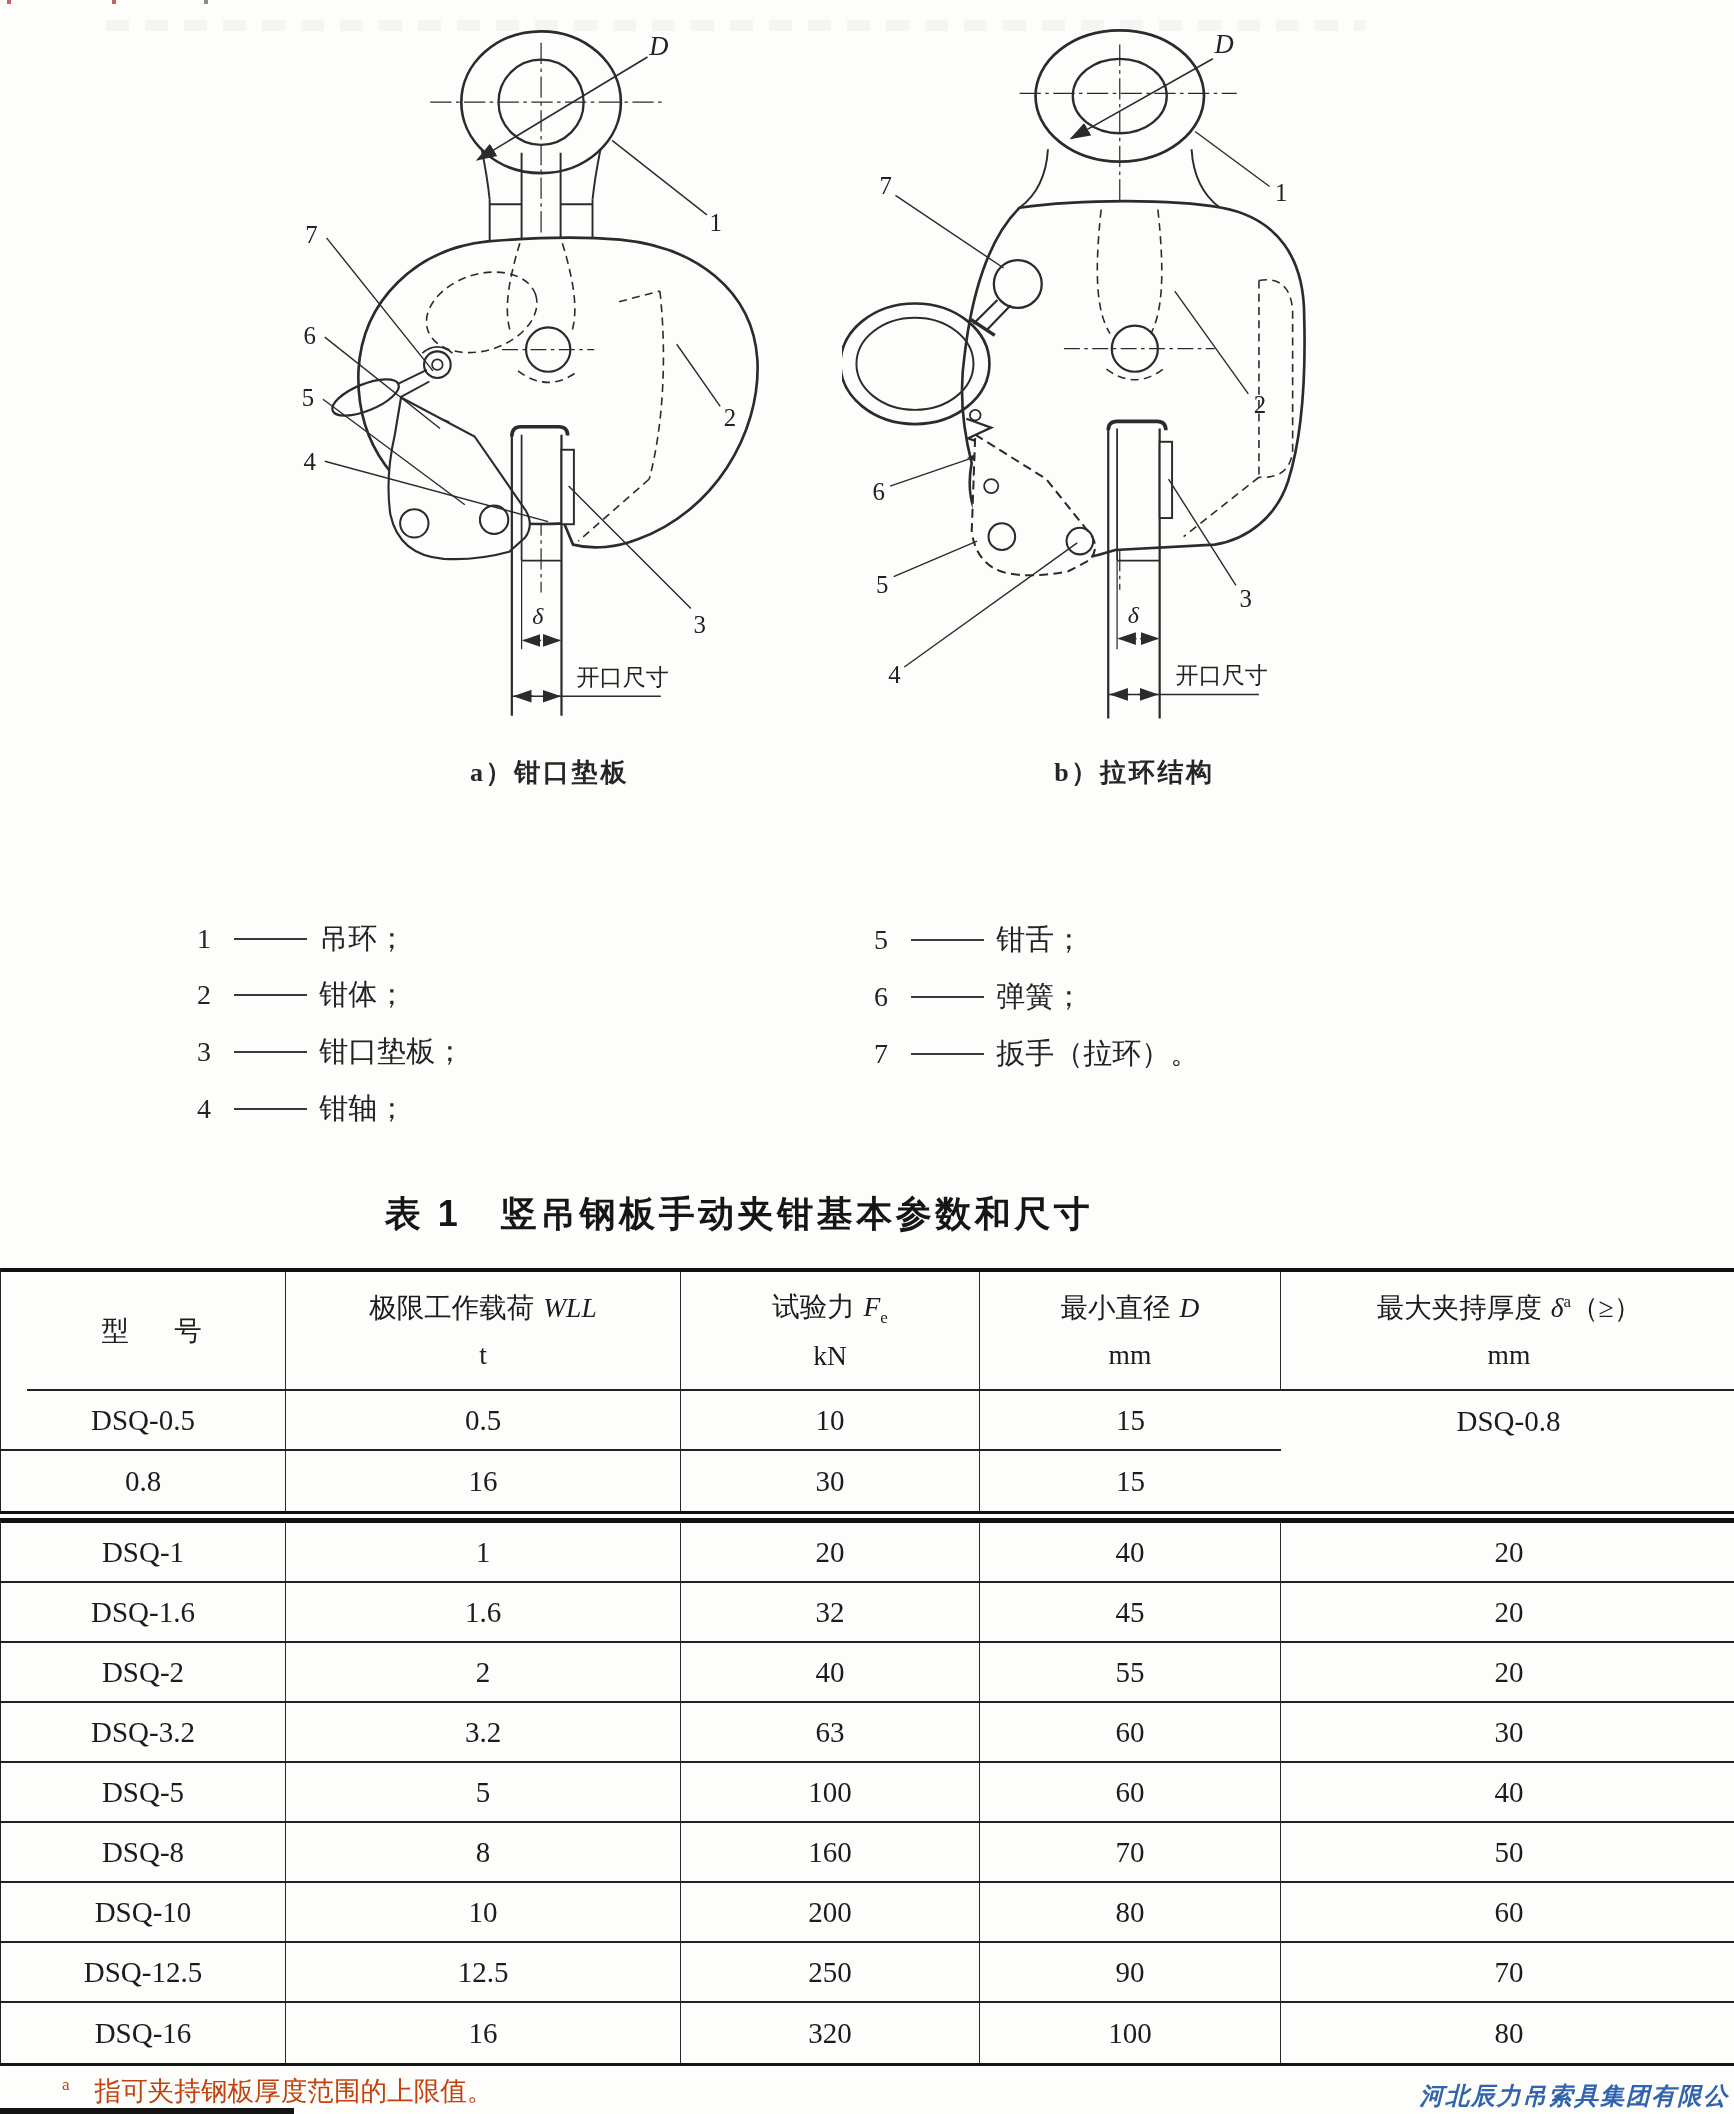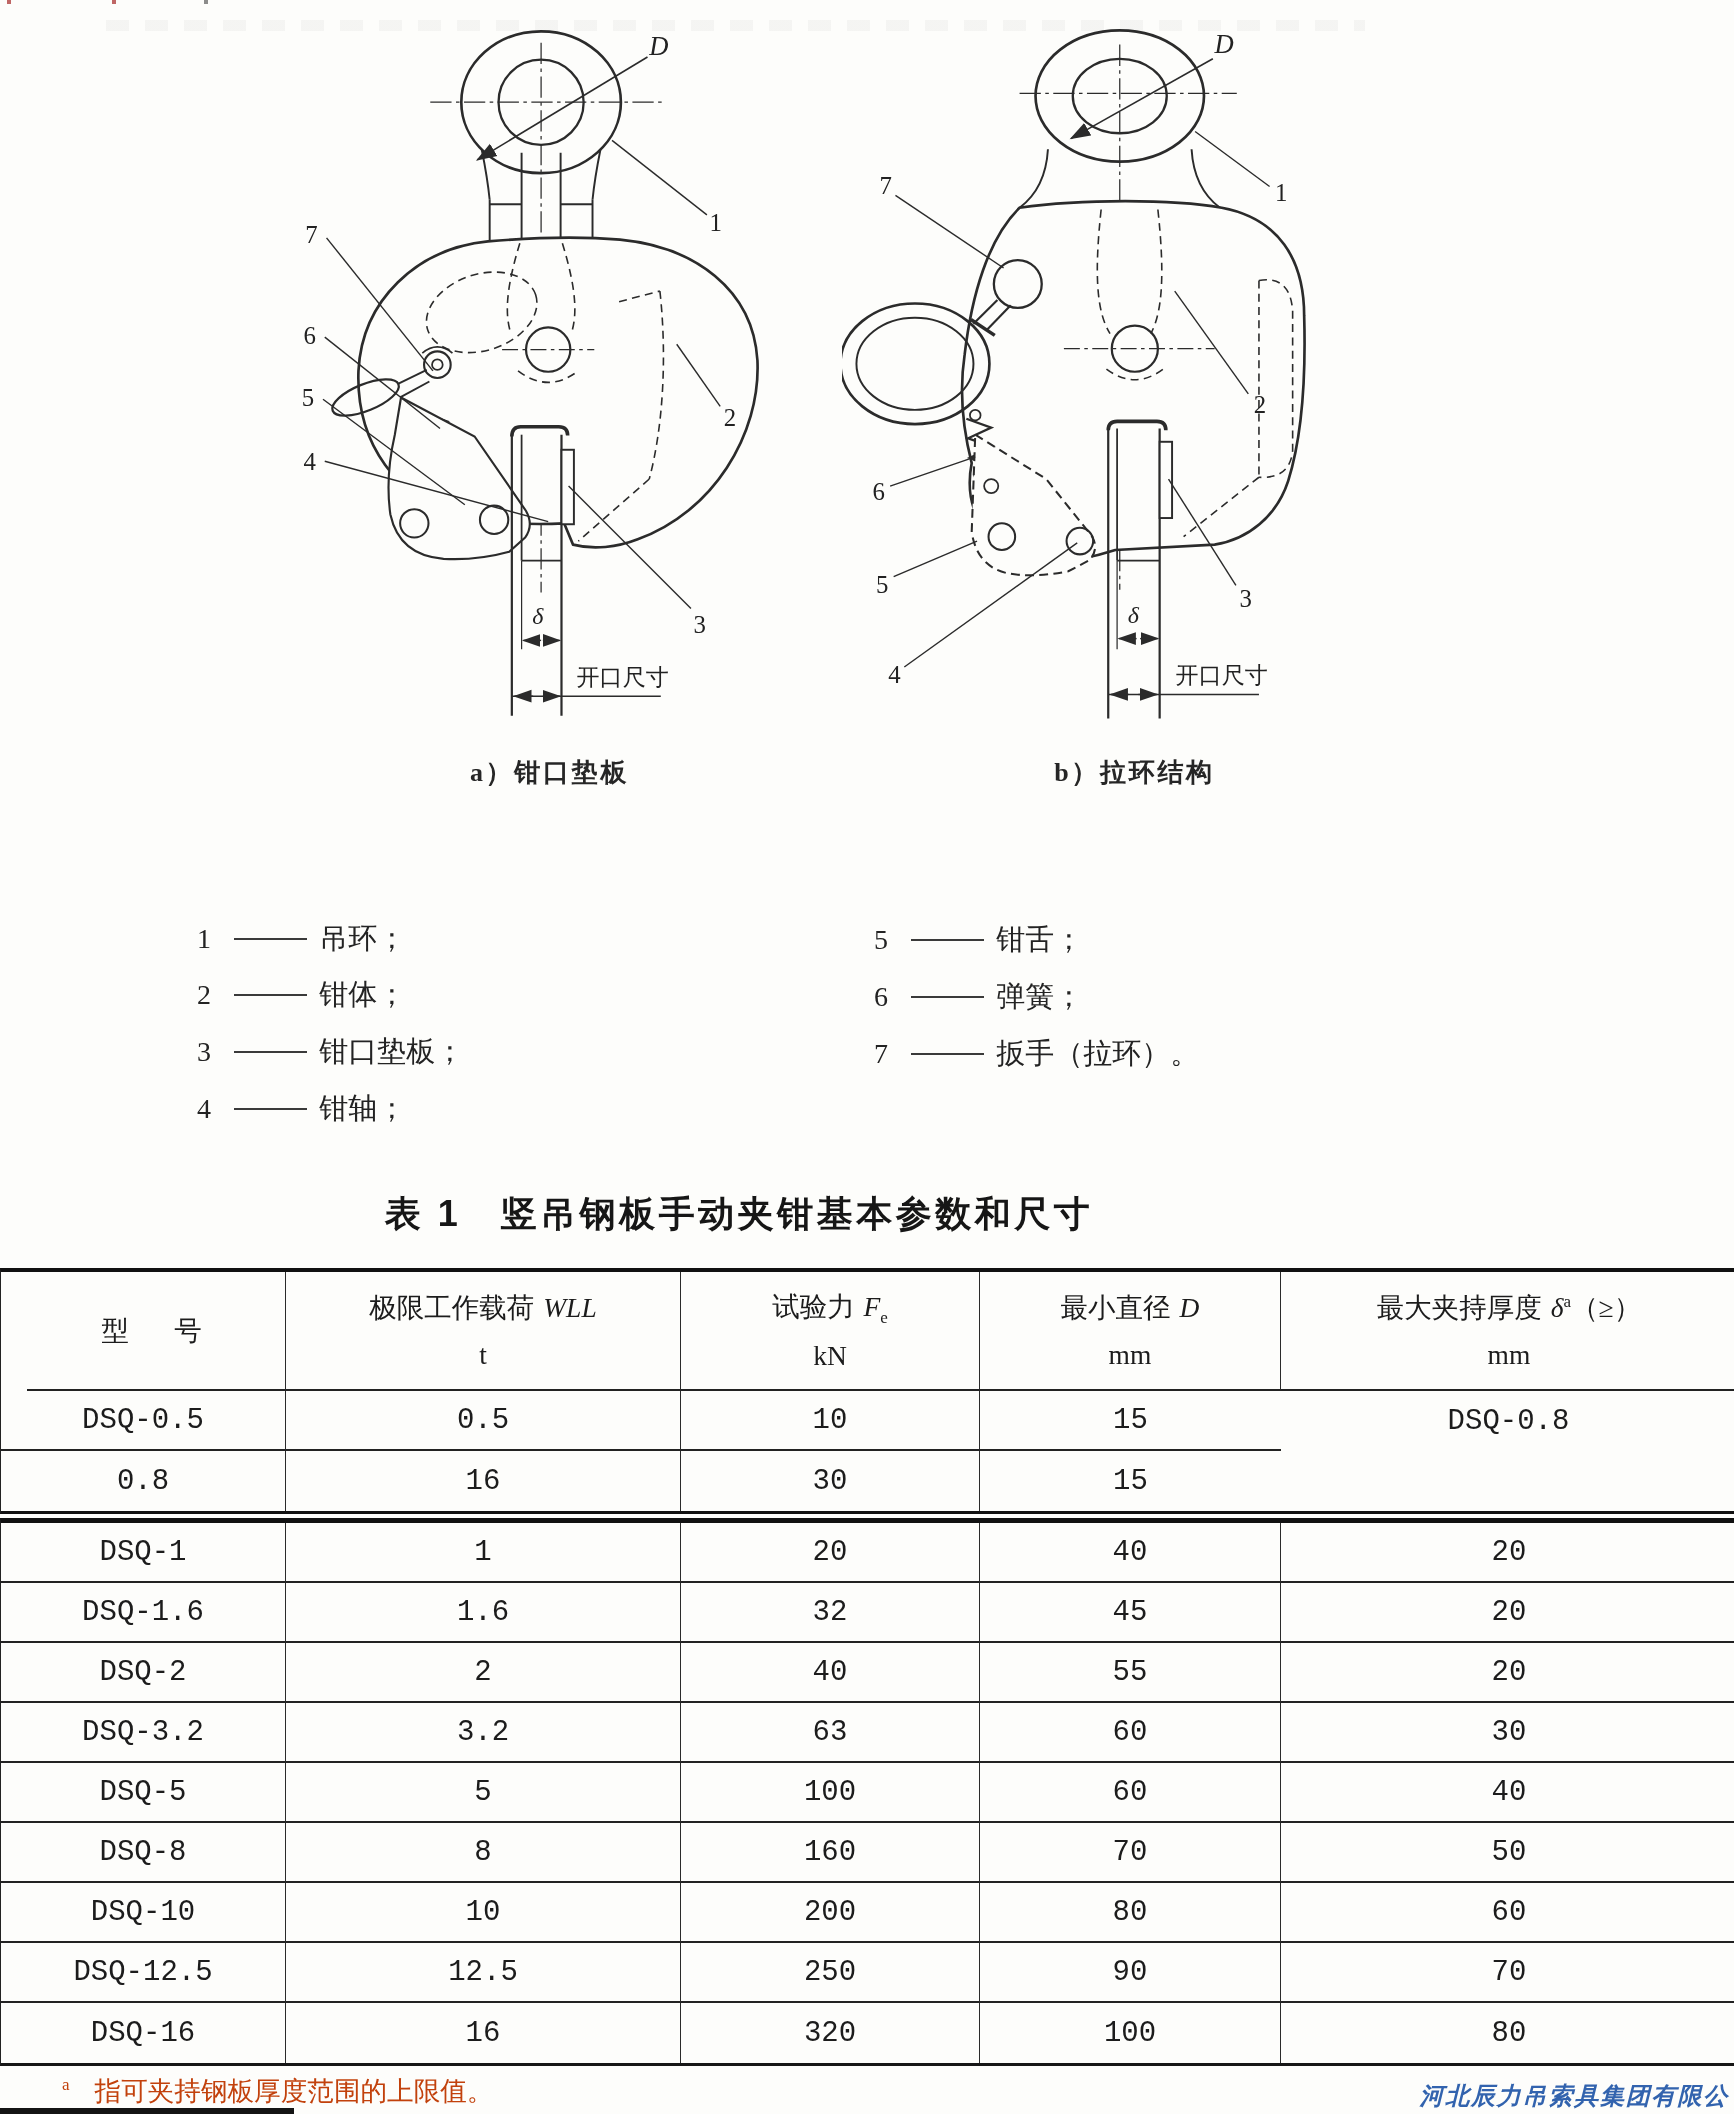--- a/index.html
+++ b/index.html
@@ -33,21 +33,21 @@
   #tbl2{top:1518px;border-top:5.3px solid #111;border-bottom:3.5px solid #161616;}
   .tbl{border-left:1.8px solid #222;border-right:1.8px solid #222;}
   .cell{
     display:flex;align-items:center;justify-content:center;
     border-right:1.8px solid #2a2a2a;border-bottom:2.7px solid #222;
     font-size:29px;box-sizing:border-box;
   }
   .cell.lastcol{border-right:none;}
   .cell.lastrow{border-bottom:none;}
   .hd{height:119px;flex-direction:column;justify-content:space-evenly;font-size:27.5px;padding:5.3px 0;}
-  .row-c{height:60px;font-family:Liberation Mono, monospace;}
+  .row-c{height:60px;}
   .sym{font-style:italic;font-size:27.5px;margin-left:8.9px;}
   sup.a-sup{font-size:17px;vertical-align:super;}
   sub.e-sub{font-size:17px;vertical-align:sub;}
   .unit{font-size:27.5px;}
   
   .footnote{position:absolute;top:2073px;left:62px;font-size:26.6px;color:#c2410c;}
   .footnote .marker{font-size:17px;vertical-align:super;margin-right:25px;}
   .watermark{
     position:absolute;top:2080px;left:1419px;width:310px;text-align:right;
     font-size:24px;font-style:italic;letter-spacing:1.8px;color:#3263ae;font-weight:600;

